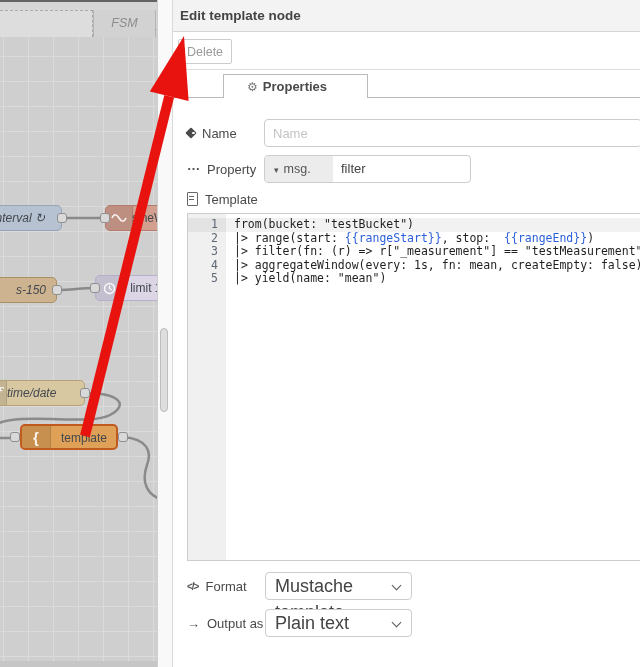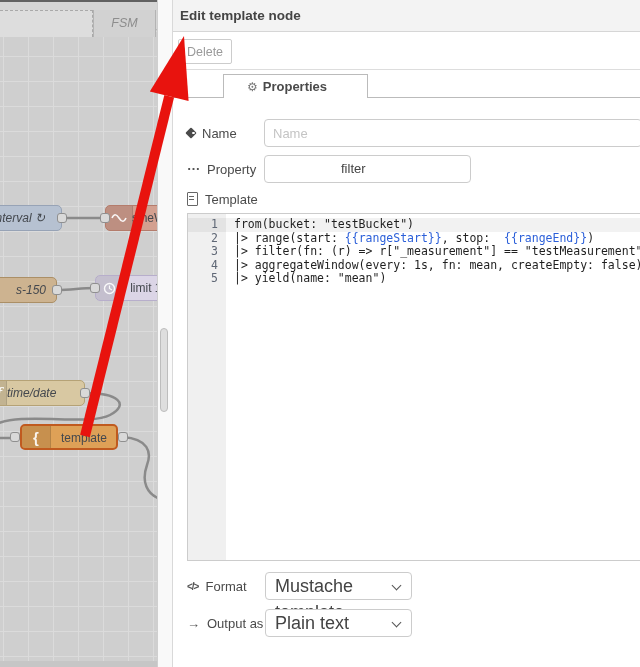--- a/index.html
+++ b/index.html
@@ -158,20 +158,21 @@
         </span>
       <span>Name</span>
     </div>
     <input id="name-input" class="text-input" type="text" placeholder="Name" style="">
 
     <div class="form-label" style="top:155px;">
       <span class="licon ellipsis-icon">⋯</span>
       <span>Property</span>
     </div>
     <div id="typed-input">
+      <button id="typed-btn"><span class="caret">▾</span><span>msg.</span></button>
       <span id="typed-value">filter</span>
     </div>
 
     <div class="form-label" id="template-row">
       <span class="licon">
           <span class="file-icon"></span>
         </span>
       <span>Template</span>
     </div>
 

